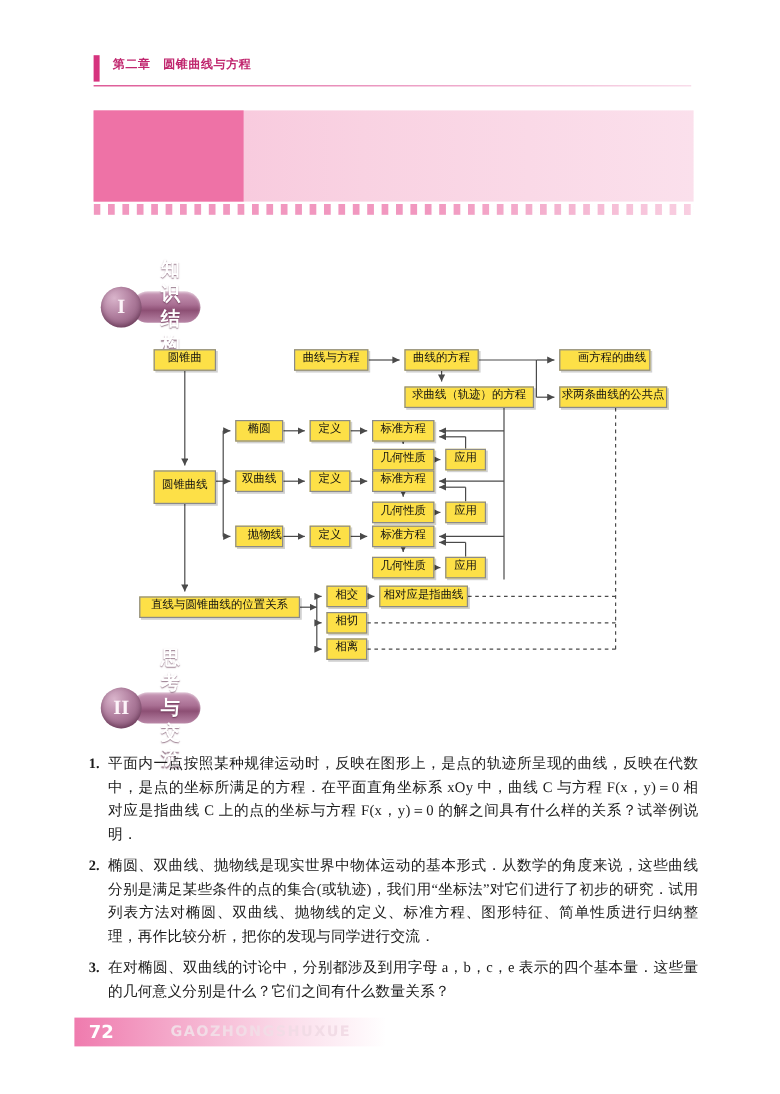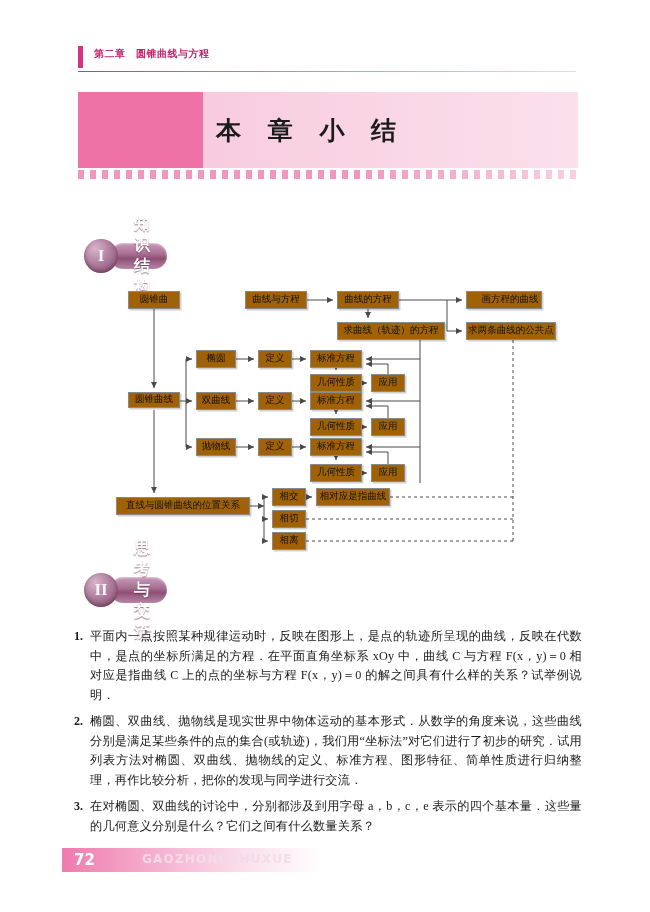--- a/index.html
+++ b/index.html
@@ -156,21 +156,21 @@
     position: absolute;
     left: 0;
     top: 0;
     width: 650px;
     height: 912px;
     pointer-events: none;
   }
   .node {
     position: absolute;
     border: 1px solid #8a8a8a;
-    background: #a16207;
+    background: #fde047;
     box-shadow: 1.5px 1.5px 0 rgba(0,0,0,0.18);
     font-size: 9.5px;
     line-height: 1;
     color: #111;
     display: flex;
     align-items: center;
     justify-content: center;
     white-space: nowrap;
     font-family: "Liberation Serif", "DejaVu Serif", serif;
     box-sizing: border-box;
@@ -242,21 +242,20 @@
 
 <div id="chapter-header">
   <div class="hdr-tick"></div>
   <div class="hdr-text">第二章　圆锥曲线与方程</div>
   <div class="hdr-rule"></div>
 </div>
 
 <div id="title-banner">
   <div class="banner-bg"></div>
   <div class="banner-block"></div>
-  <div class="banner-title">本 章 小 结</div>
 </div>
 <div id="banner-dots"></div>
 
 <div class="section-head" id="section-knowledge">
   <div class="pill">
     <span>知识结构</span>
   </div>
   <div class="badge">
     <span>I</span>
   </div>
@@ -364,40 +363,40 @@
   <div class="node" style="left:310px;top:350px;width:52px;height:18px;">
       <span>标准方程</span>
     </div>
   <div class="node" style="left:310px;top:374px;width:52px;height:18px;">
       <span>几何性质</span>
     </div>
   <div class="node" style="left:371px;top:374px;width:34px;height:18px;">
       <span>应用</span>
     </div>
 
-  <div class="node" style="left:128px;top:392px;width:52px;height:16px;">
+  <div class="node" style="left:128px;top:392px;width:52px;height:28px;">
       <span>圆锥曲线</span>
     </div>
   <div class="node" style="left:196px;top:392px;width:40px;height:18px;">
       <span>双曲线</span>
     </div>
   <div class="node" style="left:258px;top:392px;width:34px;height:18px;">
       <span>定义</span>
     </div>
   <div class="node" style="left:310px;top:392px;width:52px;height:18px;">
       <span>标准方程</span>
     </div>
   <div class="node" style="left:310px;top:418px;width:52px;height:18px;">
       <span>几何性质</span>
     </div>
   <div class="node" style="left:371px;top:418px;width:34px;height:18px;">
       <span>应用</span>
     </div>
 
-  <div class="node" style="left:196px;top:438px;width:40px;height:18px;">
+  <div class="node" style="left:196px;top:438px;width:40px;height:18px;justify-content:flex-end;">
       <span>抛物线</span>
     </div>
   <div class="node" style="left:258px;top:438px;width:34px;height:18px;">
       <span>定义</span>
     </div>
   <div class="node" style="left:310px;top:438px;width:52px;height:18px;">
       <span>标准方程</span>
     </div>
   <div class="node" style="left:310px;top:464px;width:52px;height:18px;">
       <span>几何性质</span>

